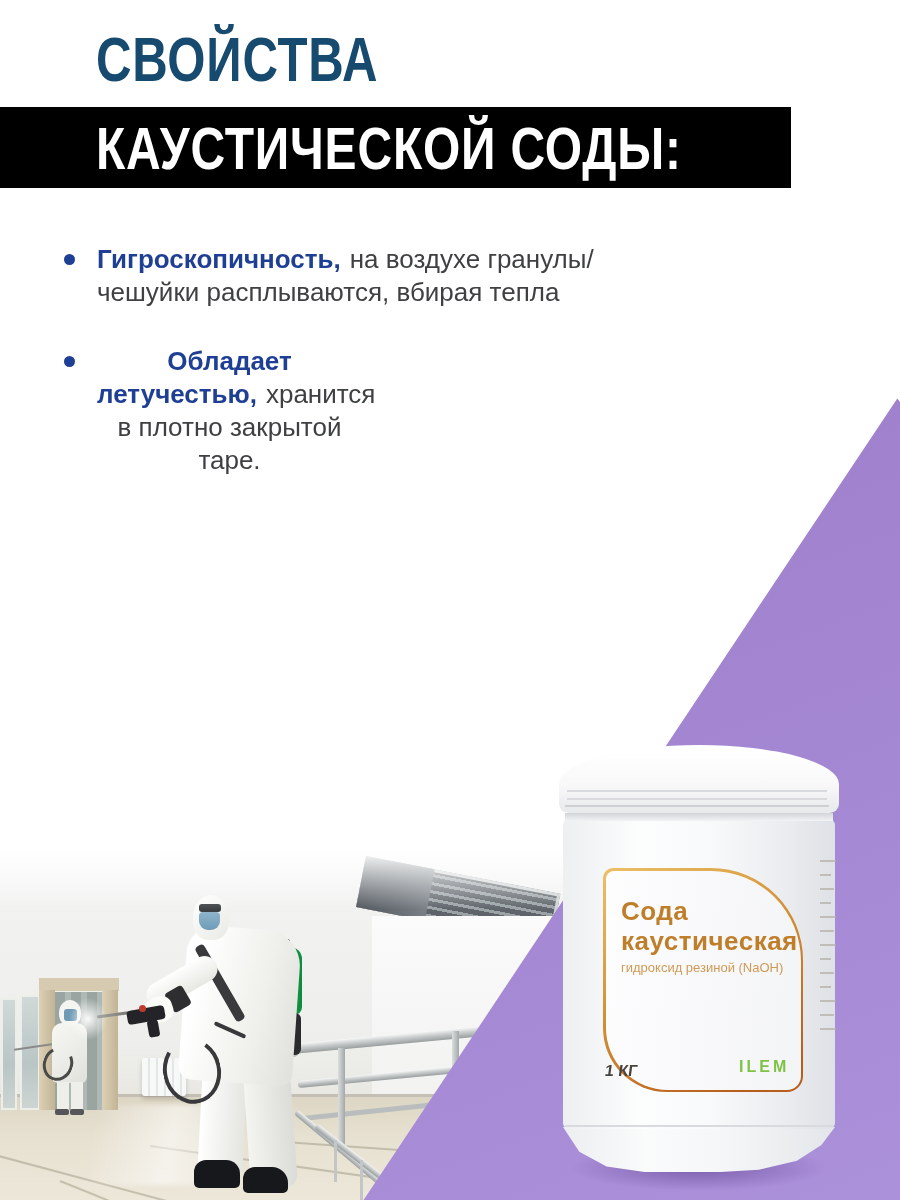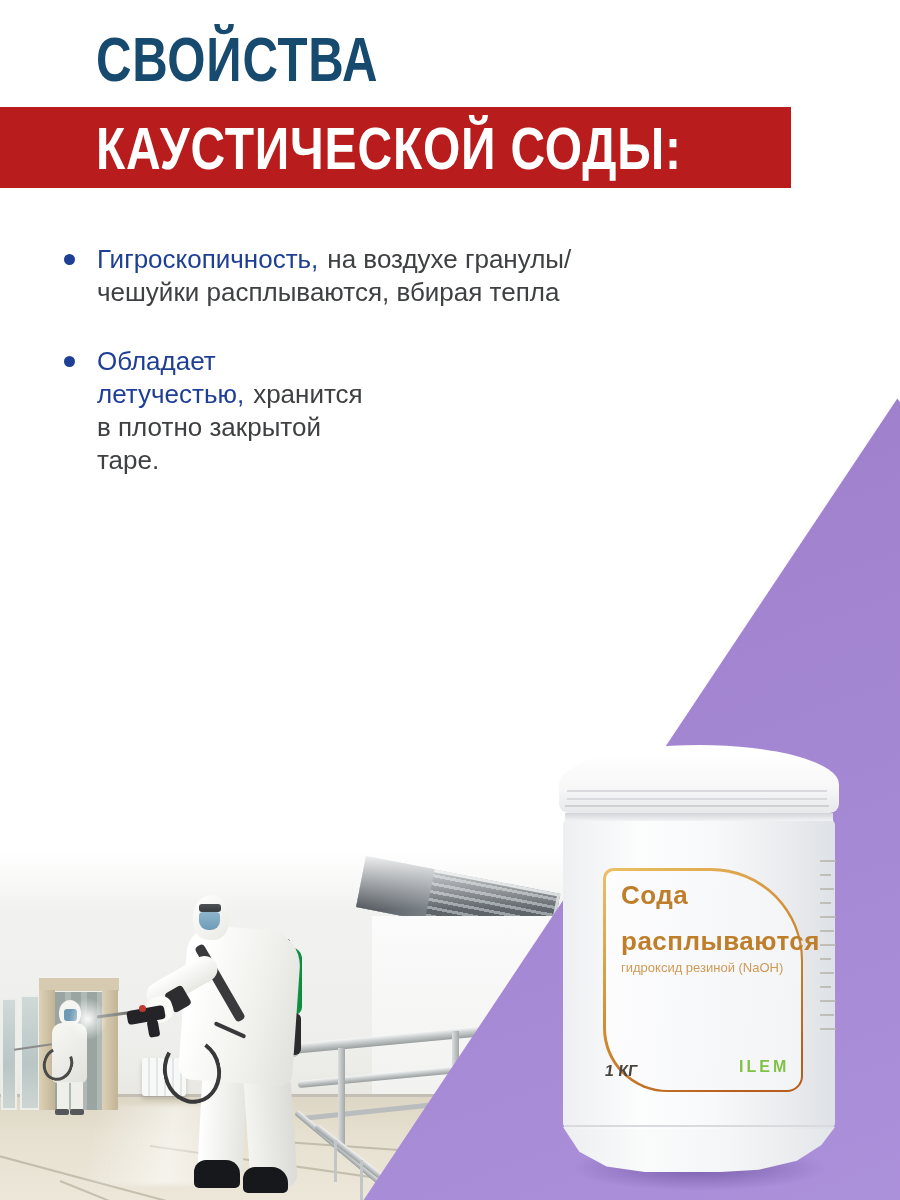--- a/index.html
+++ b/index.html
@@ -7,35 +7,35 @@
   .page { position:relative; width:900px; height:1200px; background:#ffffff; overflow:hidden; }
 
   
   .title1 {
     position:absolute; left:96px; top:28px; z-index:4;
     font-size:63px; font-weight:700; color:#174a6f; line-height:1;
     transform:scaleX(0.78); transform-origin:left top; letter-spacing:1px; white-space:nowrap;
   }
   .band {
     position:absolute; left:0; top:107px; width:791px; height:81px;
-    background:#b91c1c; z-index:4;
+    background:#000000; z-index:4;
   }
   .title2 {
     position:absolute; left:96px; top:0; height:81px; line-height:83px;
     font-size:60px; font-weight:700; color:#ffffff;
     transform:scaleX(0.80); transform-origin:left center; letter-spacing:1px; white-space:nowrap;
   }
 
   
   .props { position:absolute; left:62px; top:243px; z-index:4; list-style:none; }
   .props li { position:relative; padding-left:35px; margin-bottom:36px; font-size:26px; line-height:33px; color:#3f4042; }
   .props .dot { position:absolute; left:2px; top:11px; width:11px; height:11px; border-radius:50%; background:#1e3f94; }
-  .props .lead { font-weight:400; color:#1e3f94; margin-right:9px; }
+  .props .lead { font-weight:700; color:#1e3f94; margin-right:9px; }
   .w1{ width:560px; } .w2{ width:590px; } .w3{ width:520px; }
-  .w4{ width:520px; } .w5{ width:455px; } .w6{ width:300px; }
+  .w4{ width:520px; } .w5{ width:455px; } .w6{ width:300px;text-align:center; }
 
   
   .photo { position:absolute; left:0; top:850px; width:900px; height:350px; z-index:1;
     background:linear-gradient(180deg,#f3f4f2 0%,#eeefec 55%,#e9e8e3 70%); }
   .fade { position:absolute; left:0; top:0; width:100%; height:60px;
     background:linear-gradient(#ffffff,rgba(255,255,255,0)); z-index:9; }
   .floor { position:absolute; left:0; top:247px; width:100%; height:103px;
     background:linear-gradient(180deg,#ddd6c4 0%,#e7e1d1 40%,#ece7d9 100%); }
   .wallline { position:absolute; left:0; top:244px; width:100%; height:3px; background:rgba(150,143,124,0.45); }
   .grout { position:absolute; height:2px; background:rgba(140,132,110,0.4); transform-origin:left center; }
@@ -155,21 +155,21 @@
   .jtaper { position:absolute; left:10px; top:387px; width:272px; height:45px;
     background:linear-gradient(90deg,#eceef0 0%,#fafbfb 30%,#f5f6f7 60%,#e3e6e9 100%);
     clip-path:polygon(0 0,100% 0,95% 40%,86% 75%,72% 95%,58% 100%,30% 100%,16% 88%,6% 55%); }
   .jledge { position:absolute; left:12px; top:385px; width:268px; height:2px; background:#d8dade; }
   .lab { position:absolute; left:50px; top:128px; width:200px; height:224px; padding:2.5px;
     background:linear-gradient(150deg,#ecc067 0%,#d28f35 45%,#b85d1c 90%);
     border-radius:10px 92px 16px 64px; }
   .lab-in { width:100%; height:100%; background:linear-gradient(95deg,#fdfdfe,#f3f4f6);
     border-radius:8px 90px 14px 62px; }
   .pname { position:absolute; left:68px; font-weight:700; font-size:26px; line-height:30px; color:#bf7e2a; letter-spacing:0.5px; }
-  .pn1 { top:140px; } .pn2 { top:186px; }
+  .pn1 { top:156px; } .pn2 { top:186px; }
   .psub { position:absolute; left:68px; top:220px; font-size:13px; color:#cf9a55; }
   .pweight { position:absolute; left:52px; top:322px; font-size:16px; font-weight:700; color:#4a443e; transform:skewX(-8deg); }
   .pbrand { position:absolute; left:186px; top:318px; font-size:16px; font-weight:700; color:#7fc244; letter-spacing:3px; }
   .fineprint { position:absolute; left:267px; top:120px; width:20px; display:flex; flex-direction:column; gap:12px; }
   .fineprint i { display:block; height:2px; background:#b5b0aa; opacity:0.75; }
   .fineprint i:nth-child(odd){ width:16px; } .fineprint i:nth-child(even){ width:11px; }
   .fineprint i:nth-child(3n){ width:14px; }
 </style>
 </head>
 <body>
@@ -262,21 +262,21 @@
     <div class="jledge"></div>
     <div class="lid"></div>
     <div class="ridge rg1"></div>
     <div class="ridge rg2"></div>
     <div class="liplip"></div>
     <div class="neck"></div>
     <div class="lab">
       <div class="lab-in"></div>
     </div>
     <div class="pname pn1">Сода</div>
-    <div class="pname pn2">расплываются</div>
+    <div class="pname pn2">каустическая</div>
     <div class="psub">гидроксид резиной (NaOH)</div>
     <div class="pweight">1 КГ</div>
     <div class="pbrand">ILEM</div>
     <div class="fineprint">
       <i></i>
         <i></i>
         <i></i>
         <i></i>
         <i></i>
         <i></i>

